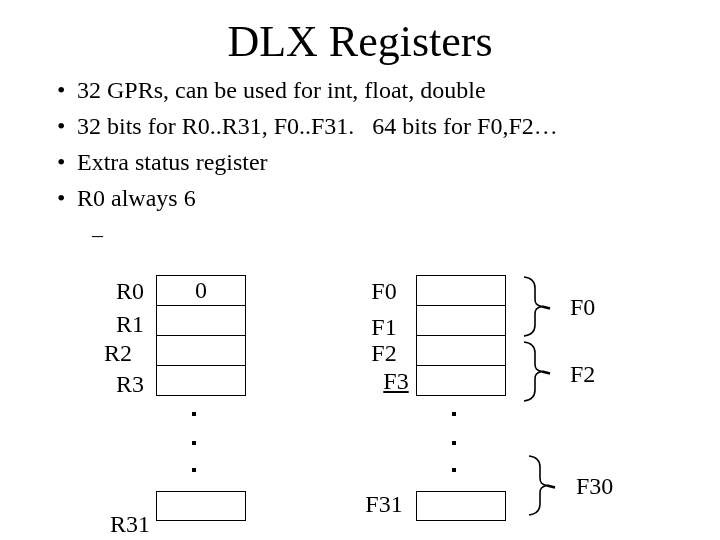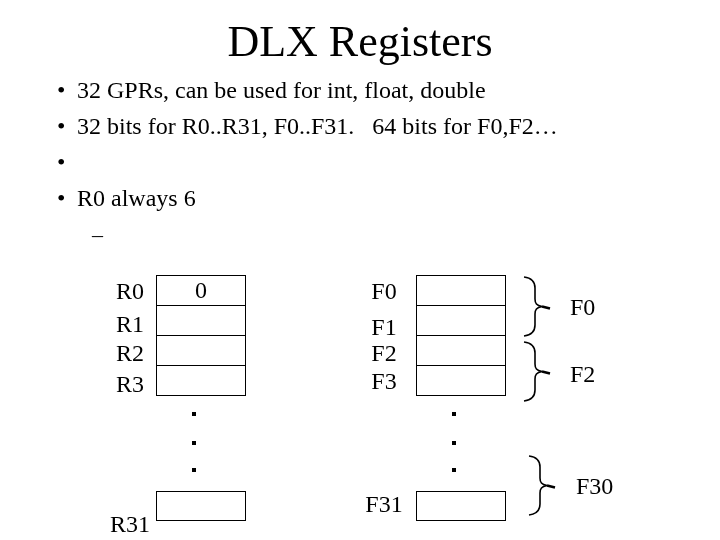--- a/index.html
+++ b/index.html
@@ -67,34 +67,34 @@
   .brace { position: absolute; }
 
   .brace-label {
     position: absolute;
     font-size: 24px; line-height: 24px;
   }
 
   
   #lbl-r0  { left: 108px; top: 279px; }
   #lbl-r1  { left: 108px; top: 312px; }
-  #lbl-r2  { left: 108px; top: 341px; }
+  #lbl-r2  { left: 96px; top: 341px; }
   #lbl-r3  { left: 108px; top: 372px; }
   #lbl-r31 { left: 108px; top: 492px; margin-top: 20px; }
   #gpr-stack { left: 156px; top: 275px; }
   #gpr-r31-box { left: 156px; top: 491px; }
   #gpr-dot-1 { left: 192px; top: 412px; }
   #gpr-dot-2 { left: 192px; top: 441px; }
   #gpr-dot-3 { left: 192px; top: 468px; }
 
   
   #lbl-f0  { left: 362px; top: 279px; }
   #lbl-f1  { left: 362px; top: 315px; }
   #lbl-f2  { left: 362px; top: 341px; }
-  #lbl-f3  { left: 362px; top: 369px; }
+  #lbl-f3  { left: 374px; top: 369px; text-decoration: underline; }
   #lbl-f31 { left: 362px; top: 492px; }
   #fpr-stack { left: 416px; top: 275px; }
   #fpr-f31-box { left: 416px; top: 491px; }
   #fpr-dot-1 { left: 452px; top: 412px; }
   #fpr-dot-2 { left: 452px; top: 441px; }
   #fpr-dot-3 { left: 452px; top: 468px; }
 
   #brace-1 { left: 520px; top: 275px; }
   #brace-2 { left: 520px; top: 340px; }
   #brace-3 { left: 525px; top: 454px; }
@@ -113,20 +113,21 @@
     <li class="bullet-line">
       <span class="bullet-marker">•</span>
       <span class="bullet-text">32 GPRs, can be used for int, float, double</span>
     </li>
     <li class="bullet-line">
       <span class="bullet-marker">•</span>
       <span class="bullet-text">32 bits for R0..R31, F0..F31.   64 bits for F0,F2…</span>
     </li>
     <li class="bullet-line">
       <span class="bullet-marker">•</span>
+      <span class="bullet-text">Extra status register</span>
     </li>
     <li class="bullet-line">
       <span class="bullet-marker">•</span>
       <span class="bullet-text">R0 always 6</span>
     </li>
   </ul>
 
   <div class="sub-bullet">
     <span class="sub-bullet-marker">–</span>
   </div>

